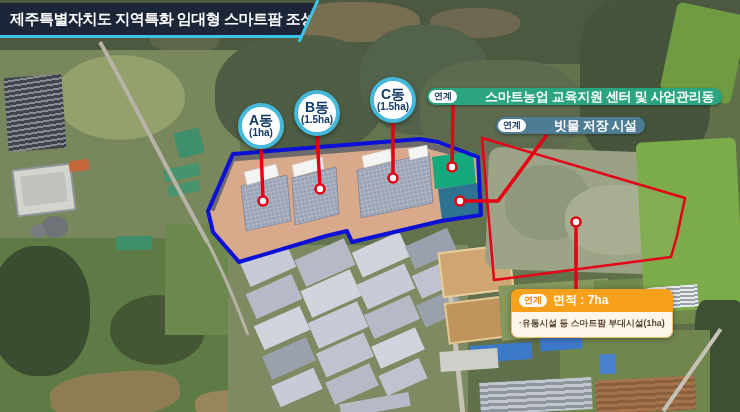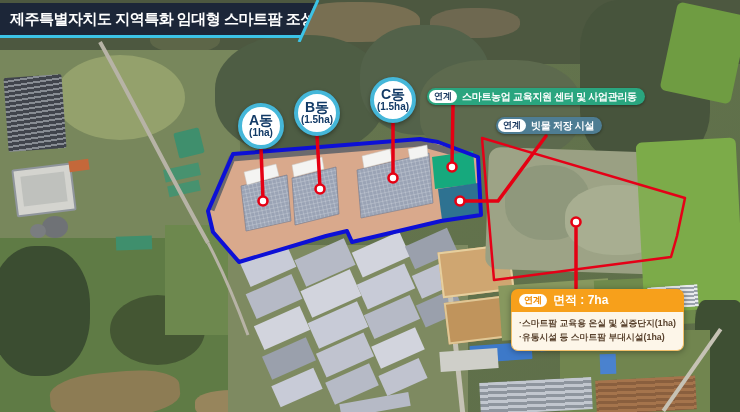--- a/index.html
+++ b/index.html
@@ -28,21 +28,21 @@
   .c-label{font-size:14px;font-weight:bold;line-height:14px;}
   .c-area{font-size:10px;font-weight:bold;line-height:12px;}
   .pill{
     height:17px;border-radius:10px;display:flex;align-items:center;gap:5px;
     padding:0 8px 0 2px;z-index:25;box-shadow:0 1px 3px rgba(0,0,0,.4);white-space:nowrap;
   }
   .pill .badge{
     background:#fff;color:#17365e;font-size:9px;font-weight:bold;
     border-radius:8px;padding:1px 5px;line-height:11px;
   }
-  .pill .lbl{color:#fff;font-size:10px;font-weight:bold;letter-spacing:-0.3px;}
+  .pill .lbl{color:#fff;font-size:13px;font-weight:bold;letter-spacing:-0.3px;margin-left:23px;}
   #pill-edu{left:427px;top:88px;background:#2aa57f;}
   #pill-rain{left:496px;top:117px;background:#4e7d93;}
   #info-box{left:511px;top:289px;width:max-content;min-width:128px;z-index:25;
     filter:drop-shadow(0 1px 3px rgba(0,0,0,.35));}
   #info-box .hdr{
     background:#f7a01b;border-radius:7px 7px 0 0;display:flex;align-items:center;
     gap:6px;padding:3px 8px;white-space:nowrap;
   }
   #info-box .hdr .badge{background:#fff;color:#ef8a00;font-size:9px;font-weight:bold;
     border-radius:8px;padding:1px 5px;line-height:11px;}
@@ -211,18 +211,17 @@
     <span class="badge">연계</span>
     <span class="lbl">빗물 저장 시설</span>
   </div>
 
   <div id="info-box" class="p">
     <div class="hdr">
       <span class="badge">연계</span>
       <span class="ttl">면적 : 7ha</span>
     </div>
     <div class="bdy">
-      <div>·스마트팜 교육용 온실 및 실증단지(1ha)</div>
       <div>·유통시설 등 스마트팜 부대시설(1ha)</div>
     </div>
   </div>
 
 </div>
 
 </body></html>

